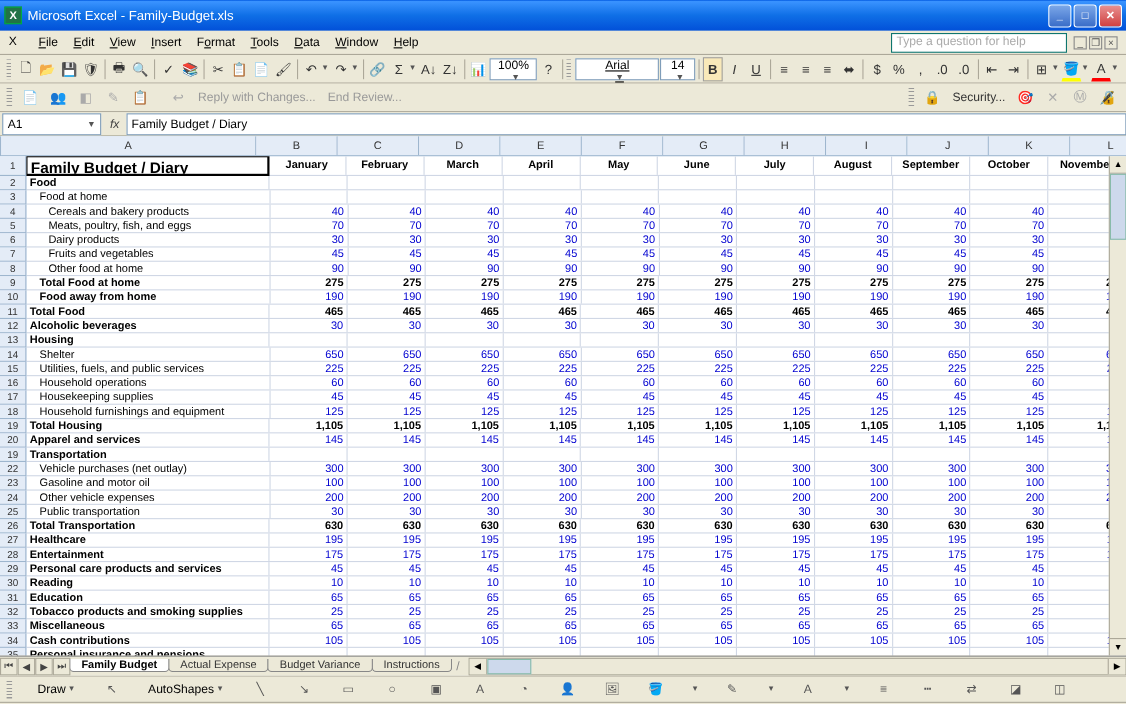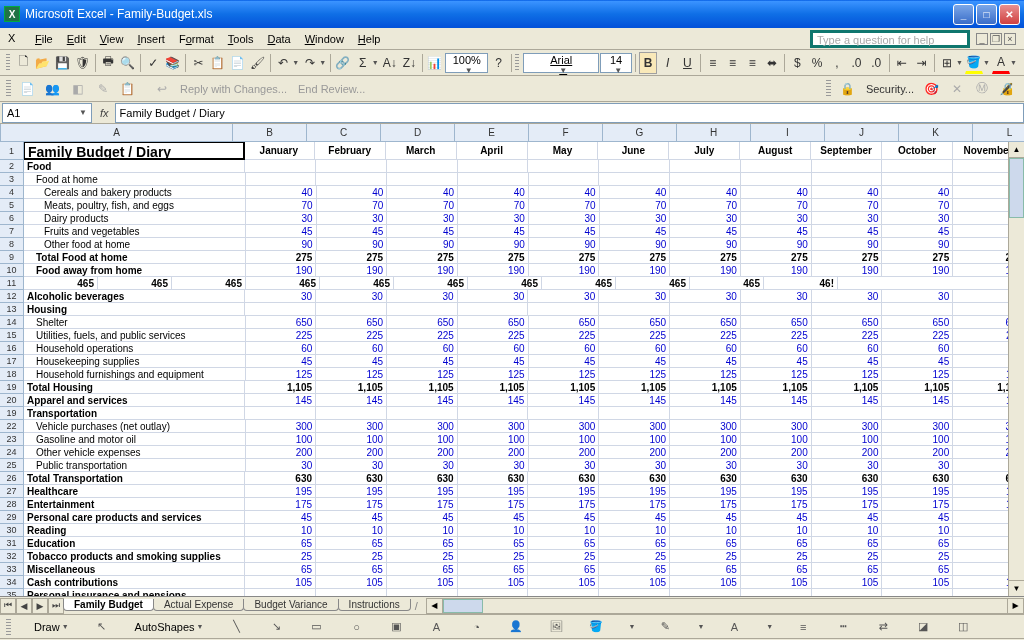--- a/index.html
+++ b/index.html
@@ -8,21 +8,21 @@
 .titlebar { background: linear-gradient(to bottom, #0058e0 0%, #3a93ff 5%, #0f6fe6 50%, #0353da 95%, #0353da 100%); height: 28px; display: flex; align-items: center; padding: 0 4px; color: white; }
 .titlebar .app-icon { width: 16px; height: 16px; background: #217346; margin-right: 5px; display:inline-flex;align-items:center;justify-content:center;color:white;font-size:10px;font-weight:bold;border:1px solid #0a4; }
 .titlebar .title { font-size: 12px; flex: 1; }
 .titlebar .winbtns { display: flex; gap: 2px; }
 .titlebar .winbtn { width: 21px; height: 21px; background: linear-gradient(to bottom,#7ba7e8,#3a6dc8); border: 1px solid #fff; border-radius: 3px; color: white; display:flex;align-items:center;justify-content:center;font-size:10px;font-weight:bold; }
 .titlebar .winbtn.close { background: linear-gradient(to bottom,#e89090,#d04040); }
 
 .menubar { background: #ece9d8; height: 22px; display: flex; align-items: center; padding: 0 8px; border-bottom: 1px solid #aca899; }
 .menubar .menuitem { padding: 2px 7px; color: #000; cursor: default; }
 .menubar .menuitem .ul { text-decoration: underline; }
-.menubar .helpbox { margin-left: auto; width: 160px; height: 18px; border: 3px solid #0f766e; background: white; color: #aaa; padding: 1px 4px; font-size: 11px; }
+.menubar .helpbox { margin-left: auto; width: 160px; height: 18px; border: 1px solid #0f766e; background: white; color: #aaa; padding: 1px 4px; font-size: 11px; }
 .menubar .mb-corner { margin-left: 6px; display:flex; gap:2px; }
 .menubar .sq { width:12px;height:12px;border:1px solid #888;display:flex;align-items:center;justify-content:center;font-size:9px;color:#555; }
 
 .toolbar { background: #ece9d8; height: 26px; display: flex; align-items: center; padding: 2px 6px; border-bottom: 1px solid #aca899; gap: 1px; }
 .toolbar .tbtn { width: 22px; height: 22px; display: flex; align-items: center; justify-content: center; border: 1px solid transparent; font-size: 12px; color: #333; }
 .toolbar .sep { width: 1px; height: 18px; background: #aca899; margin: 0 2px; }
 .toolbar .combo { height: 20px; border: 1px solid #7f9db9; background: white; padding: 0 3px; display: flex; align-items: center; font-size: 11px; flex-direction: column; }
 .toolbar .combo .arr { margin-left: 4px; font-size: 8px; color: #555; }
 .toolbar .fontname { width: 90px; text-decoration: underline; }
 .toolbar .fontsize { width: 36px; }
@@ -420,20 +420,21 @@
         <div class="cell colM blue">190</div>
         <div class="cell colM blue">190</div>
         <div class="cell colM blue">190</div>
         <div class="cell colM blue">190</div>
         <div class="cell colM blue">190</div>
         <div class="cell colM blue">190</div>
         <div class="cell colM blue">190</div>
         <div class="cell colM blue">19(</div>
       </div>
       <div class="gridrow">
+        <div class="cell colA bold">Total Food</div>
         <div class="cell colM bold">465</div>
         <div class="cell colM bold">465</div>
         <div class="cell colM bold">465</div>
         <div class="cell colM bold">465</div>
         <div class="cell colM bold">465</div>
         <div class="cell colM bold">465</div>
         <div class="cell colM bold">465</div>
         <div class="cell colM bold">465</div>
         <div class="cell colM bold">465</div>
         <div class="cell colM bold">465</div>

